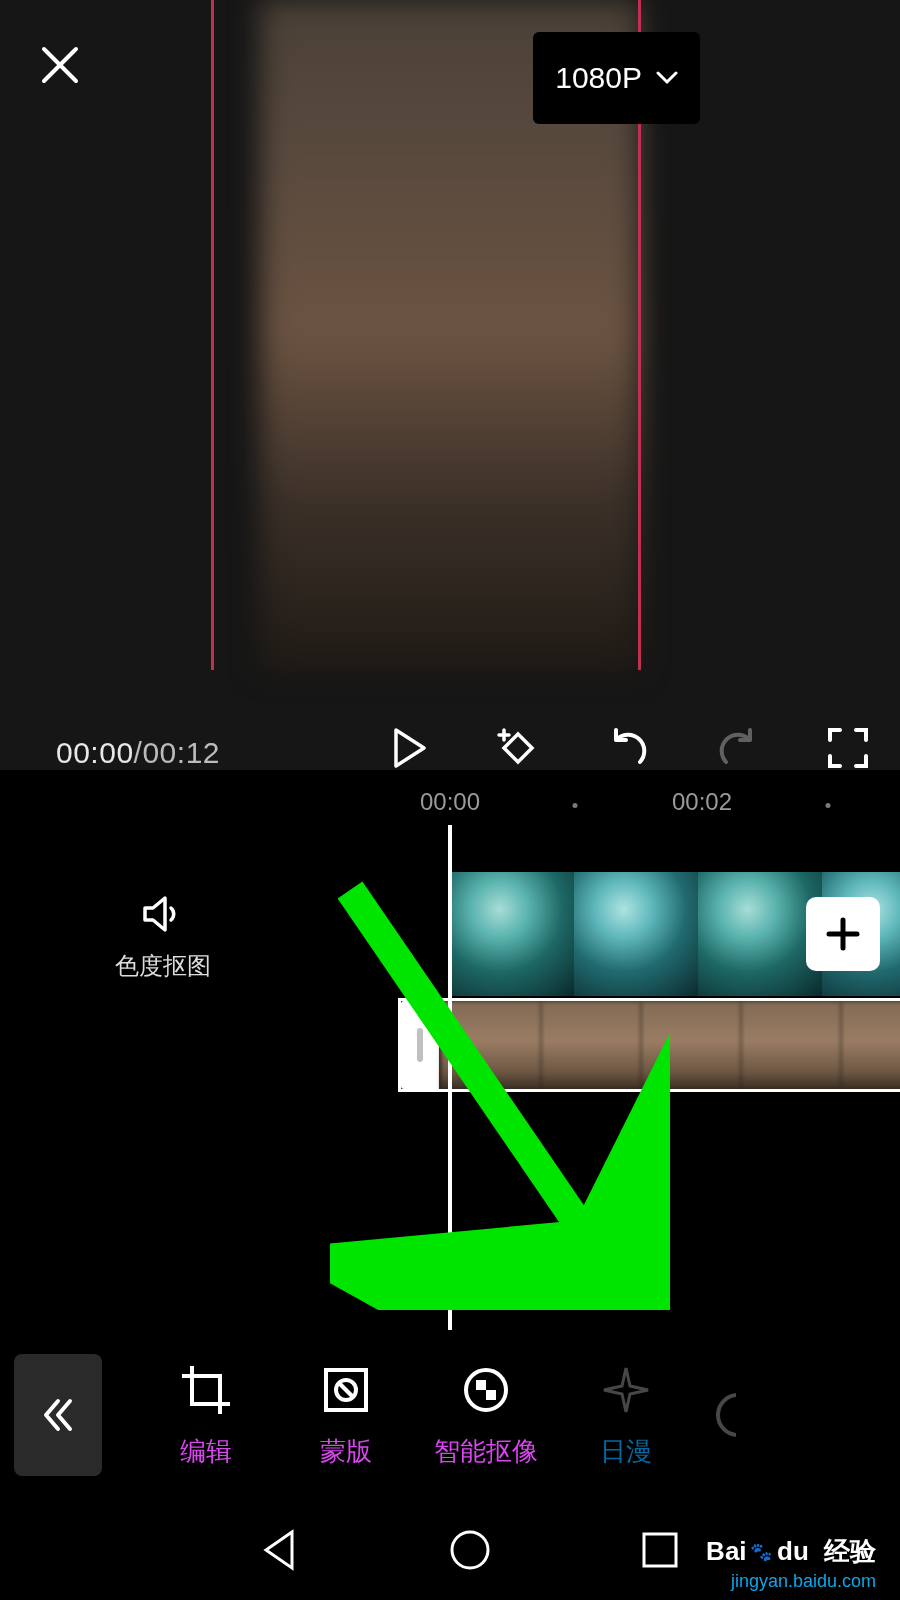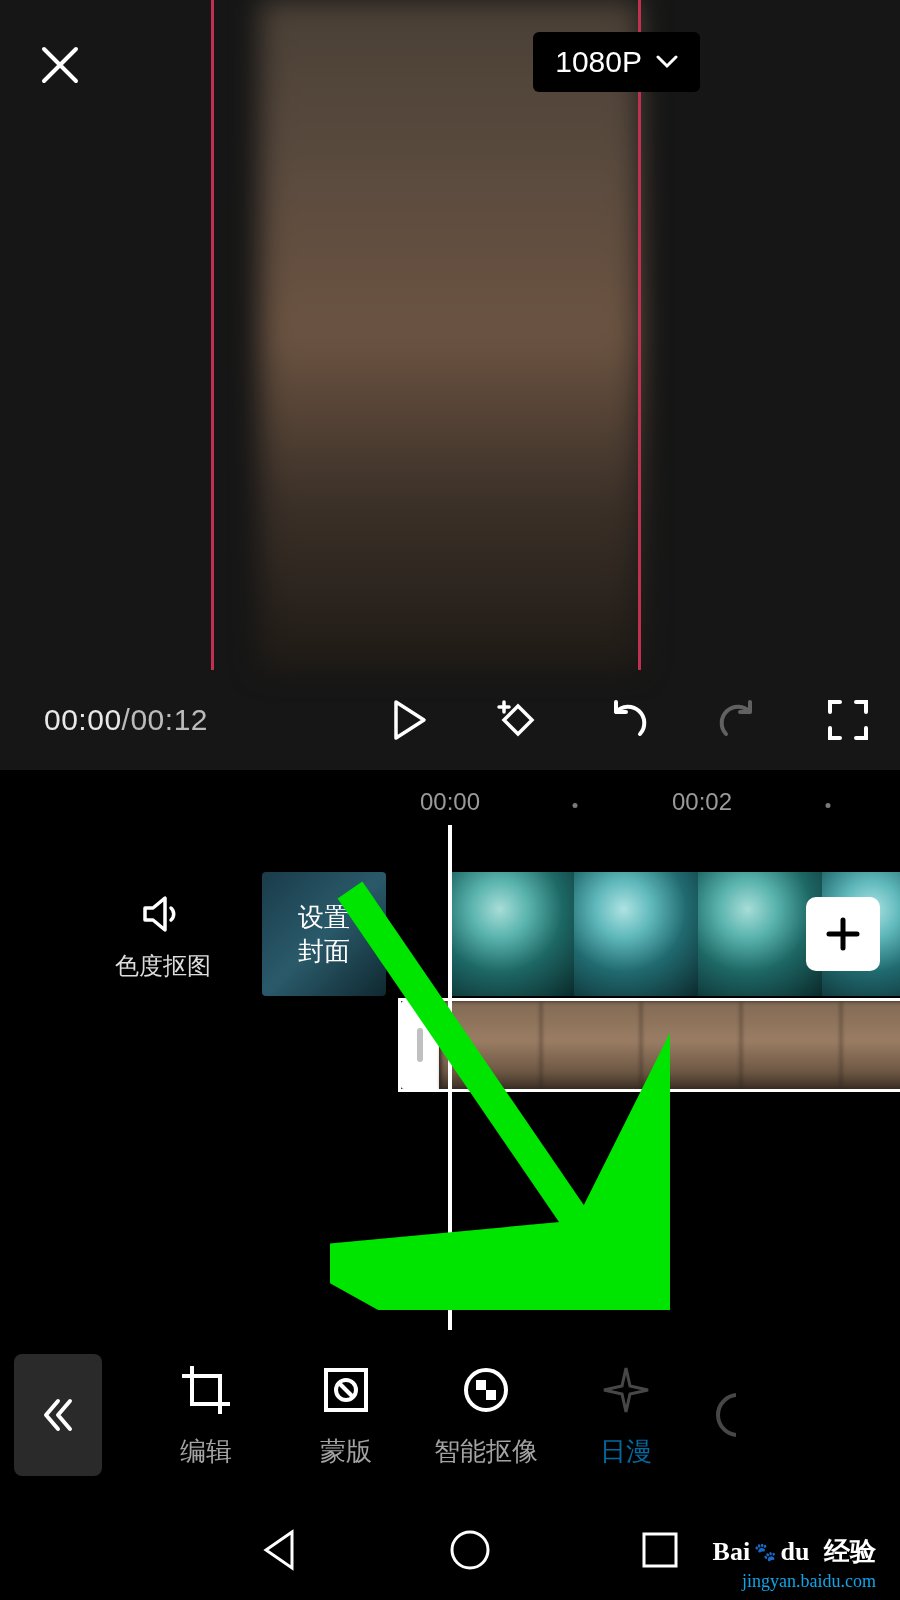--- a/index.html
+++ b/index.html
@@ -4,28 +4,28 @@
 <style>
   * { margin: 0; padding: 0; box-sizing: border-box; }
   html, body { width: 900px; height: 1600px; background: #0a0a0a; font-family: -apple-system, sans-serif; color: #fff; overflow: hidden; position: relative; }
 
   .app { width: 100%; height: 100%; background: #161616; display: flex; flex-direction: column; }
 
   
   .preview-area { position: relative; height: 670px; background: #161616; }
   .close-btn { position: absolute; top: 40px; left: 35px; width: 50px; height: 50px; display: flex; align-items: center; justify-content: center; cursor: pointer; }
   .close-btn svg { width: 44px; height: 44px; }
-  .resolution-btn { position: absolute; top: 32px; right: 200px; background: #000; color: #fff; padding: 13px 22px; border-radius: 6px; font-size: 30px; display: flex; align-items: center; gap: 14px; cursor: pointer; }
+  .resolution-btn { position: absolute; top: 32px; right: 200px; background: #000; color: #fff; padding: 29px 22px; border-radius: 6px; font-size: 30px; display: flex; align-items: center; gap: 14px; cursor: pointer; }
   .resolution-btn svg { width: 22px; height: 14px; }
   .export-btn { position: absolute; top: 32px; right: 35px; background: #ff2d55; color: #fff; padding: 13px 30px; border-radius: 6px; font-size: 30px; cursor: pointer; border: none; }
   .frame { position: absolute; left: 211px; top: 0; width: 430px; height: 670px; border-left: 3px solid #c03050; border-right: 3px solid #c03050; }
   .video-preview { position: absolute; left: 260px; top: 0; width: 380px; height: 670px; background: linear-gradient(180deg,#4a4036 0%, #5a4a3e 25%, #6b5341 50%, #3b3028 75%, #1f1a15 100%); filter: blur(14px); }
 
   
-  .transport { height: 100px; display: flex; align-items: center; padding: 0 30px 0 44px; background: #161616; }
+  .transport { height: 100px; display: flex; align-items: flex-end; padding: 0 30px 0 56px; background: #161616; }
   .timecode { font-size: 30px; color: #e8e8e8; letter-spacing: 0.5px; }
   .tc-dur { color: #bbb; }
   .transport-icons { margin-left: auto; display: flex; align-items: center; gap: 66px; }
   .ticon { width: 44px; height: 44px; display: flex; align-items: center; justify-content: center; cursor: pointer; }
   .ticon.dim svg { opacity: 0.32; }
 
   
   .timeline { flex: 1; background: #000; position: relative; overflow: hidden; }
   .ruler { position: absolute; top: 18px; left: 0; right: 0; height: 30px; }
   .ruler-lbl { position: absolute; font-size: 24px; color: #9a9a9a; transform: translateX(-50%); }
@@ -52,29 +52,29 @@
   .pframe { flex:0 0 100px; height:100%; background: linear-gradient(180deg,#826a54 0%, #9a7d63 45%, #6e5844 80%, #3b2f24 100%); filter: blur(2px); }
 
   
   .arrow-svg { position: absolute; left: 330px; top: 110px; width: 340px; height: 430px; pointer-events: none; }
 
   
   .toolbar { height: 170px; background: #000; display: flex; align-items: center; padding: 0 8px 0 14px; gap: 0; }
   .collapse-btn { width: 88px; height: 122px; background: #2a2a2a; border-radius: 8px; display: flex; align-items: center; justify-content: center; cursor: pointer; margin-right: 34px; }
   .tool { width: 140px; display: flex; flex-direction: column; align-items: center; gap: 16px; cursor: pointer; }
   .tool .ticon2 { width: 56px; height: 56px; display:flex; align-items:center; justify-content:center; }
-  .tool .tlabel { font-size: 26px; color: #a3a3a3; }
+  .tool .tlabel { font-size: 26px; color: #d946ef; }
   .tool.dim .tlabel { color: #0369a1; }
   .tool.dim svg { opacity: 0.28; }
   .tool.edge { width: 40px; overflow: hidden; }
 
   
   .navbar { height: 100px; background: #000; display: flex; align-items: center; justify-content: space-evenly; padding: 0 80px 0 120px; position: relative; }
   .nav-btn { width: 60px; height: 60px; display: flex; align-items: center; justify-content: center; cursor: pointer; }
-  .watermark { position: absolute; right: 24px; bottom: 8px; display:flex; flex-direction:column; align-items:flex-end; gap:2px;font-family:Liberation Serif, serif; }
+  .watermark { position: absolute; right: 24px; bottom: 8px; display:flex; flex-direction:column; align-items:flex-end; gap:2px; }
   .wm1 { font-size: 26px; font-weight: 700; color: #fff; display:flex; align-items:center; gap:4px;}
   .wm1 .paw { font-size: 18px; }
   .wm2 { font-size: 18px; color: #0ea5e9; }
 </style>
 </head>
 <body>
 
 <div class="app">
 
   <div class="preview-area">
@@ -136,25 +136,20 @@
     </div>
 
     <div class="mute-col">
       <svg width="48" height="48" viewBox="0 0 48 48">
         <path d="M6 18 L14 18 L26 8 L26 40 L14 30 L6 30 Z" fill="none" stroke="#fff" stroke-width="3.5" stroke-linejoin="round"></path>
         <path d="M32 18 A8 8 0 0 1 32 30" fill="none" stroke="#fff" stroke-width="3.5" stroke-linecap="round"></path>
       </svg>
       <div class="lbl">色度抠图</div>
     </div>
 
-    <div class="cover-thumb">
-      <div class="ctext">
-        <span>设置</span><br><span>封面</span>
-      </div>
-    </div>
 
     <div class="video-track">
       <div class="vframe"></div>
       <div class="vframe"></div>
       <div class="vframe"></div>
       <div class="vframe"></div>
     </div>
     <div class="add-clip">
       <svg viewBox="0 0 40 40">
           <path d="M20 6 L20 34 M6 20 L34 20" stroke="#000" stroke-width="5" stroke-linecap="round"></path>

